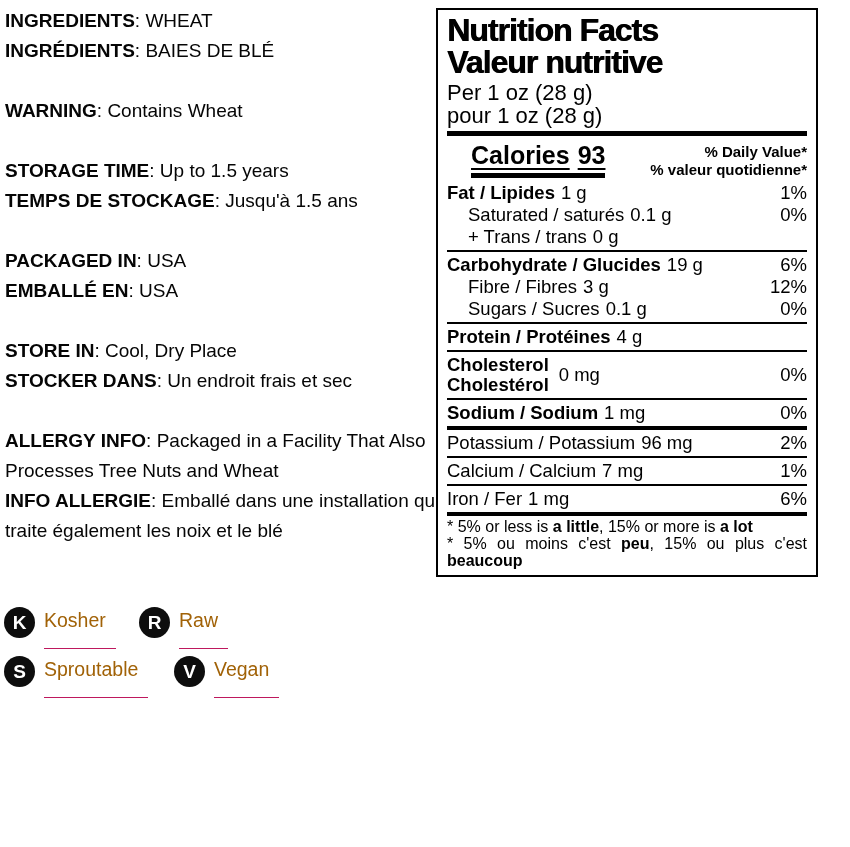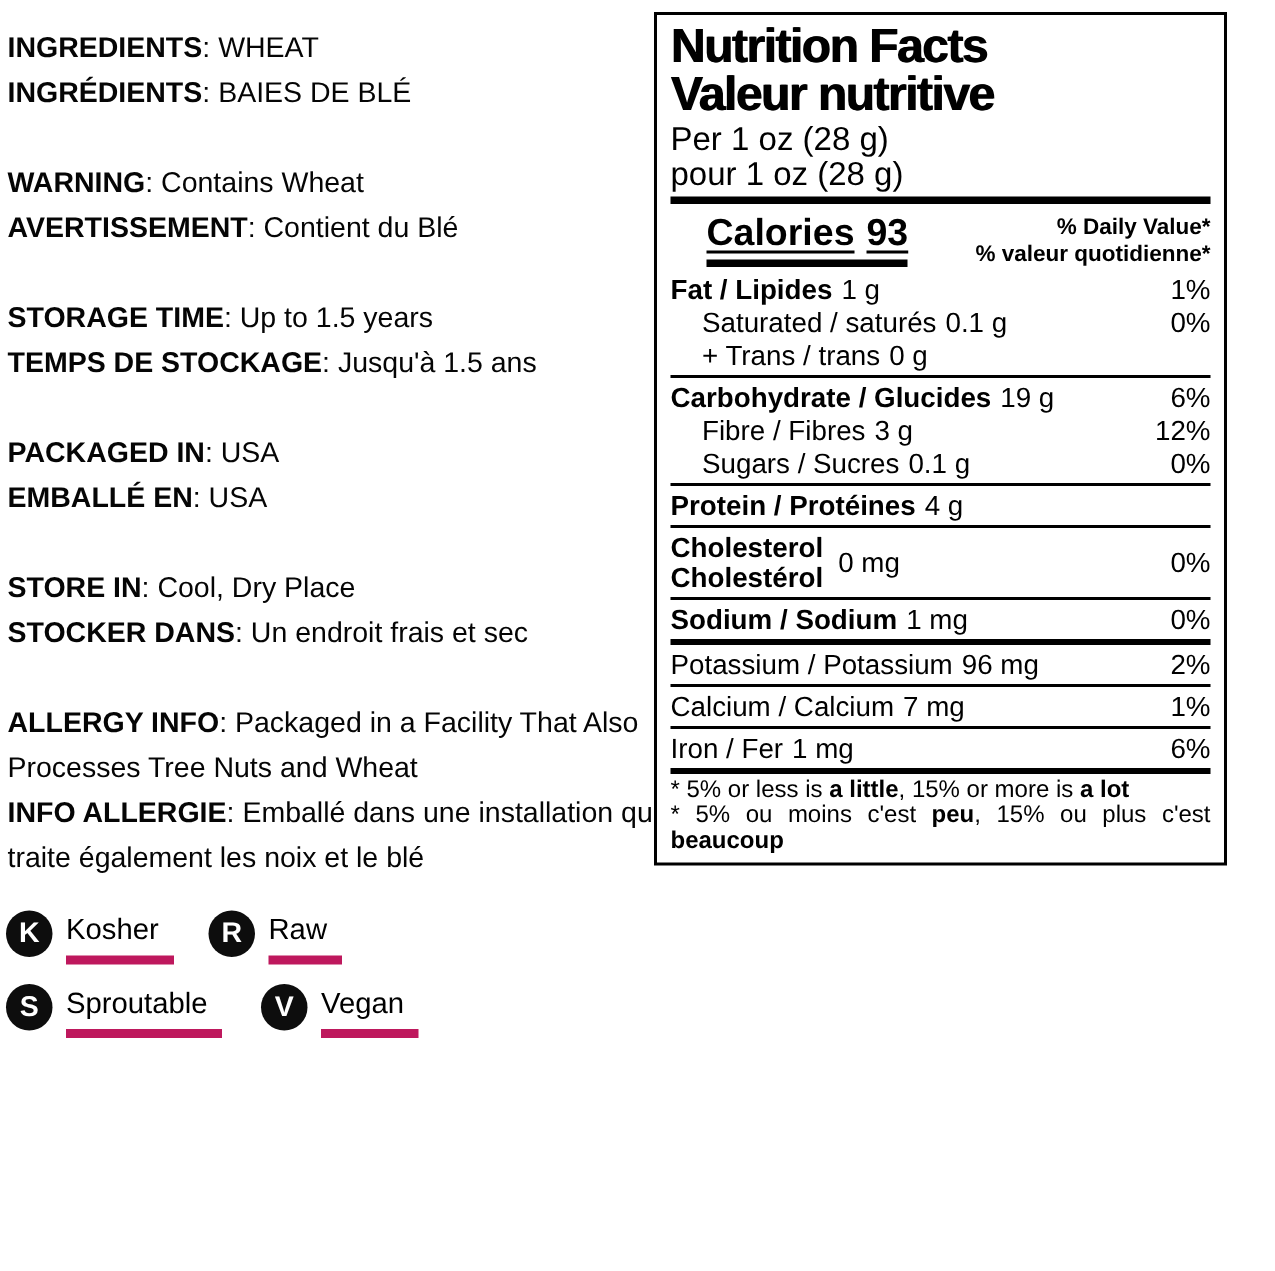--- a/index.html
+++ b/index.html
@@ -7,38 +7,38 @@
     position:relative;
     width:850px;height:847px;
     background:#ffffff;
     font-family:"Liberation Sans", sans-serif;
     color:#000;
     overflow:hidden;
   }
 
   
   .info-col{
-    position:absolute;left:5px;top:18px;width:455px;
+    position:absolute;left:5px;top:6px;width:455px;
     font-size:19px;line-height:30px;color:#050505;
   }
   .info-group{margin:0 0 30px 0;}
   .info-label{font-weight:bold;}
 
   
   .badge{position:absolute;display:flex;align-items:flex-start;}
   .badge-circle{
     width:31px;height:31px;border-radius:50%;
     background:#0d0d0d;color:#fff;
     font-weight:bold;font-size:19px;
     display:flex;align-items:center;justify-content:center;
     flex:0 0 auto;
   }
   .badge-label{
-    font-size:19.5px;color:#000000;margin-left:9px;margin-top:2px;
-    border-bottom:6px solid #be185d;padding:0 10px 5px 0;
+    font-size:19.5px;color:#a16207;margin-left:9px;margin-top:2px;
+    border-bottom:1px solid #be185d;padding:0 10px 16px 0;
   }
 
   
   .nf-box{
     position:absolute;left:436px;top:8px;width:382px;
     box-sizing:border-box;background:#fff;
     border:2px solid #000;
     padding:4px 9px 6px 9px;
   }
   .nf-title{
@@ -81,21 +81,20 @@
 
 <div id="stage">
 
   <div class="info-col">
     <div class="info-group">
       <div><span class="info-label">INGREDIENTS</span><span>: WHEAT</span></div>
       <div><span class="info-label">INGRÉDIENTS</span><span>: BAIES DE BLÉ</span></div>
     </div>
     <div class="info-group">
       <div><span class="info-label">WARNING</span><span>: Contains Wheat</span></div>
-      <div><span class="info-label">AVERTISSEMENT</span><span>: Contient du Blé</span></div>
     </div>
     <div class="info-group">
       <div><span class="info-label">STORAGE TIME</span><span>: Up to 1.5 years</span></div>
       <div><span class="info-label">TEMPS DE STOCKAGE</span><span>: Jusqu'à 1.5 ans</span></div>
     </div>
     <div class="info-group">
       <div><span class="info-label">PACKAGED IN</span><span>: USA</span></div>
       <div><span class="info-label">EMBALLÉ EN</span><span>: USA</span></div>
     </div>
     <div class="info-group">

